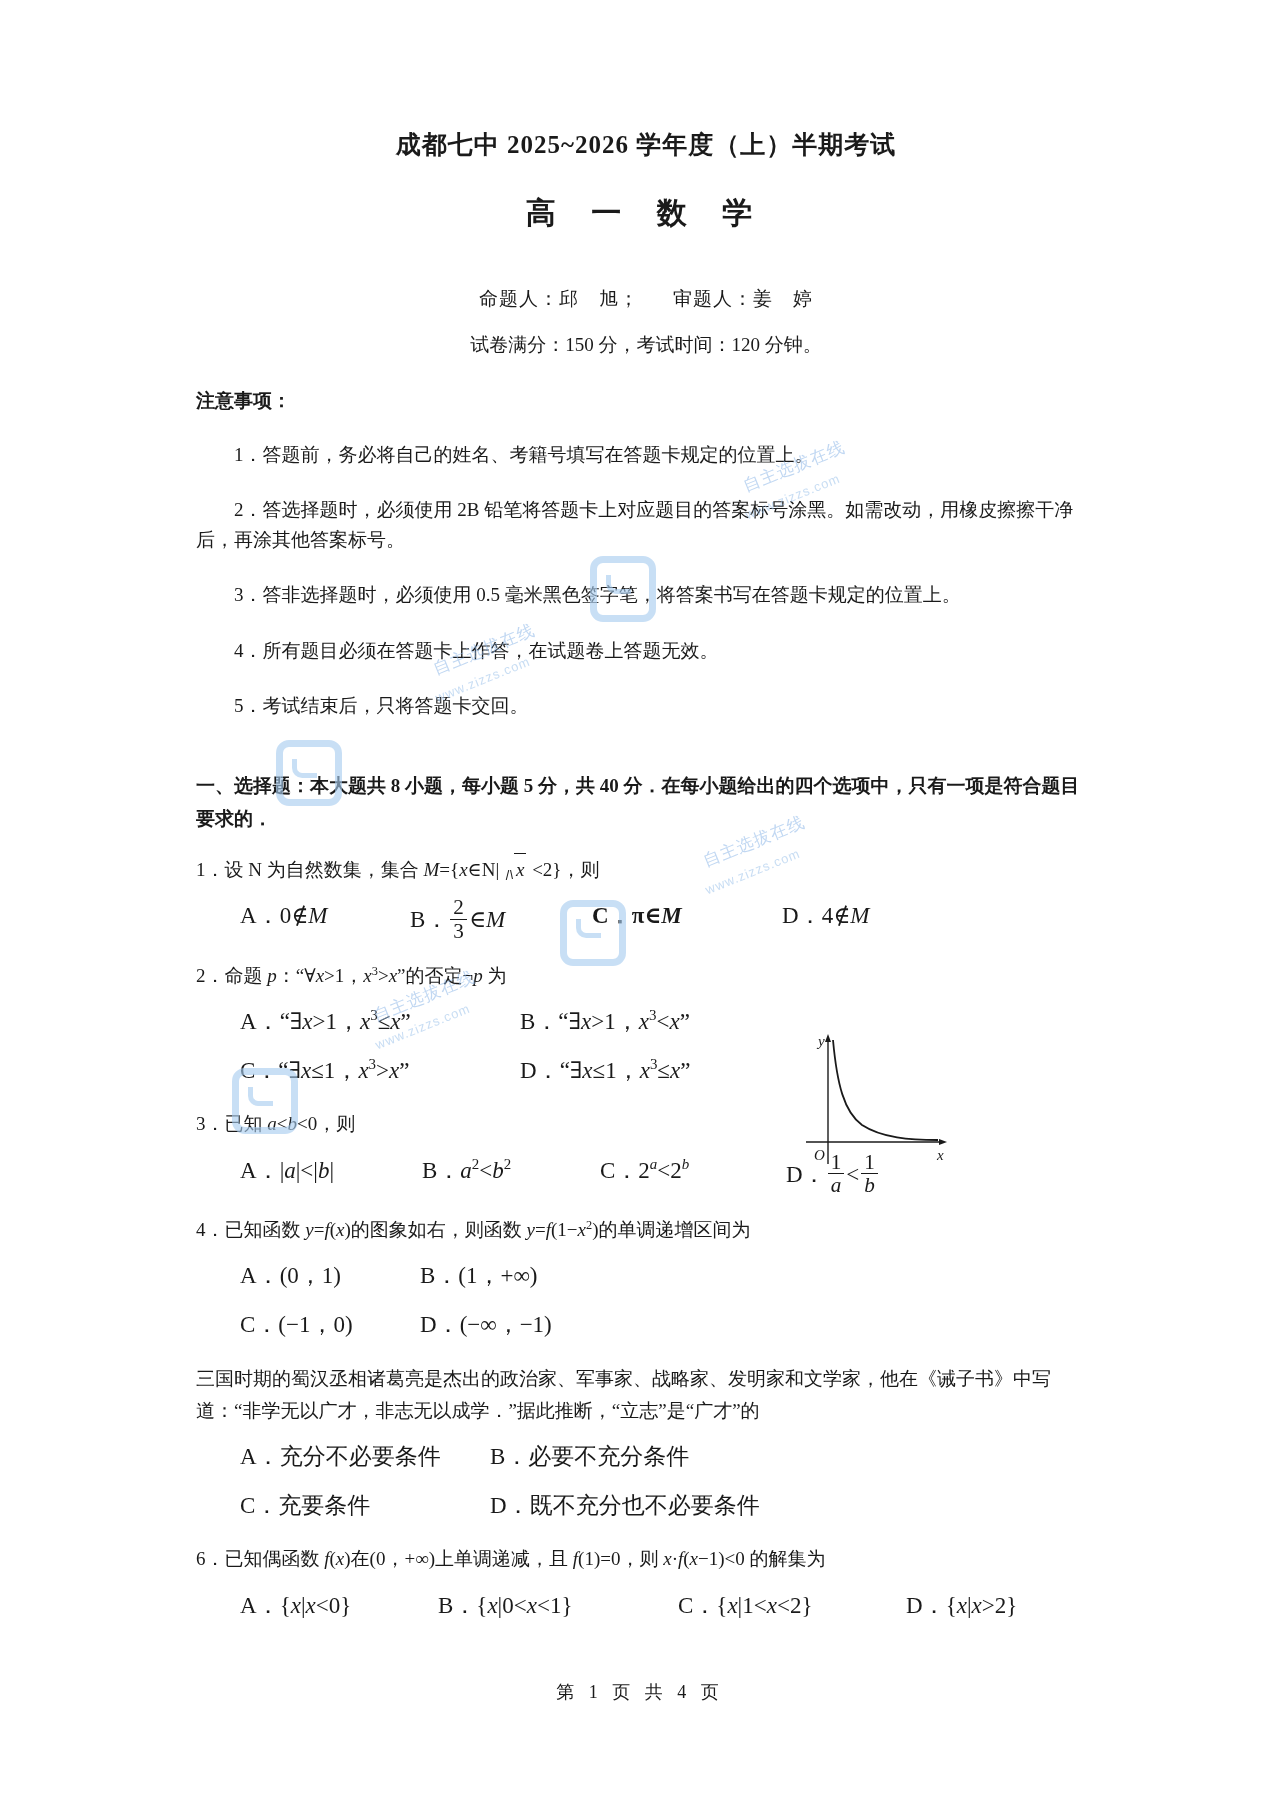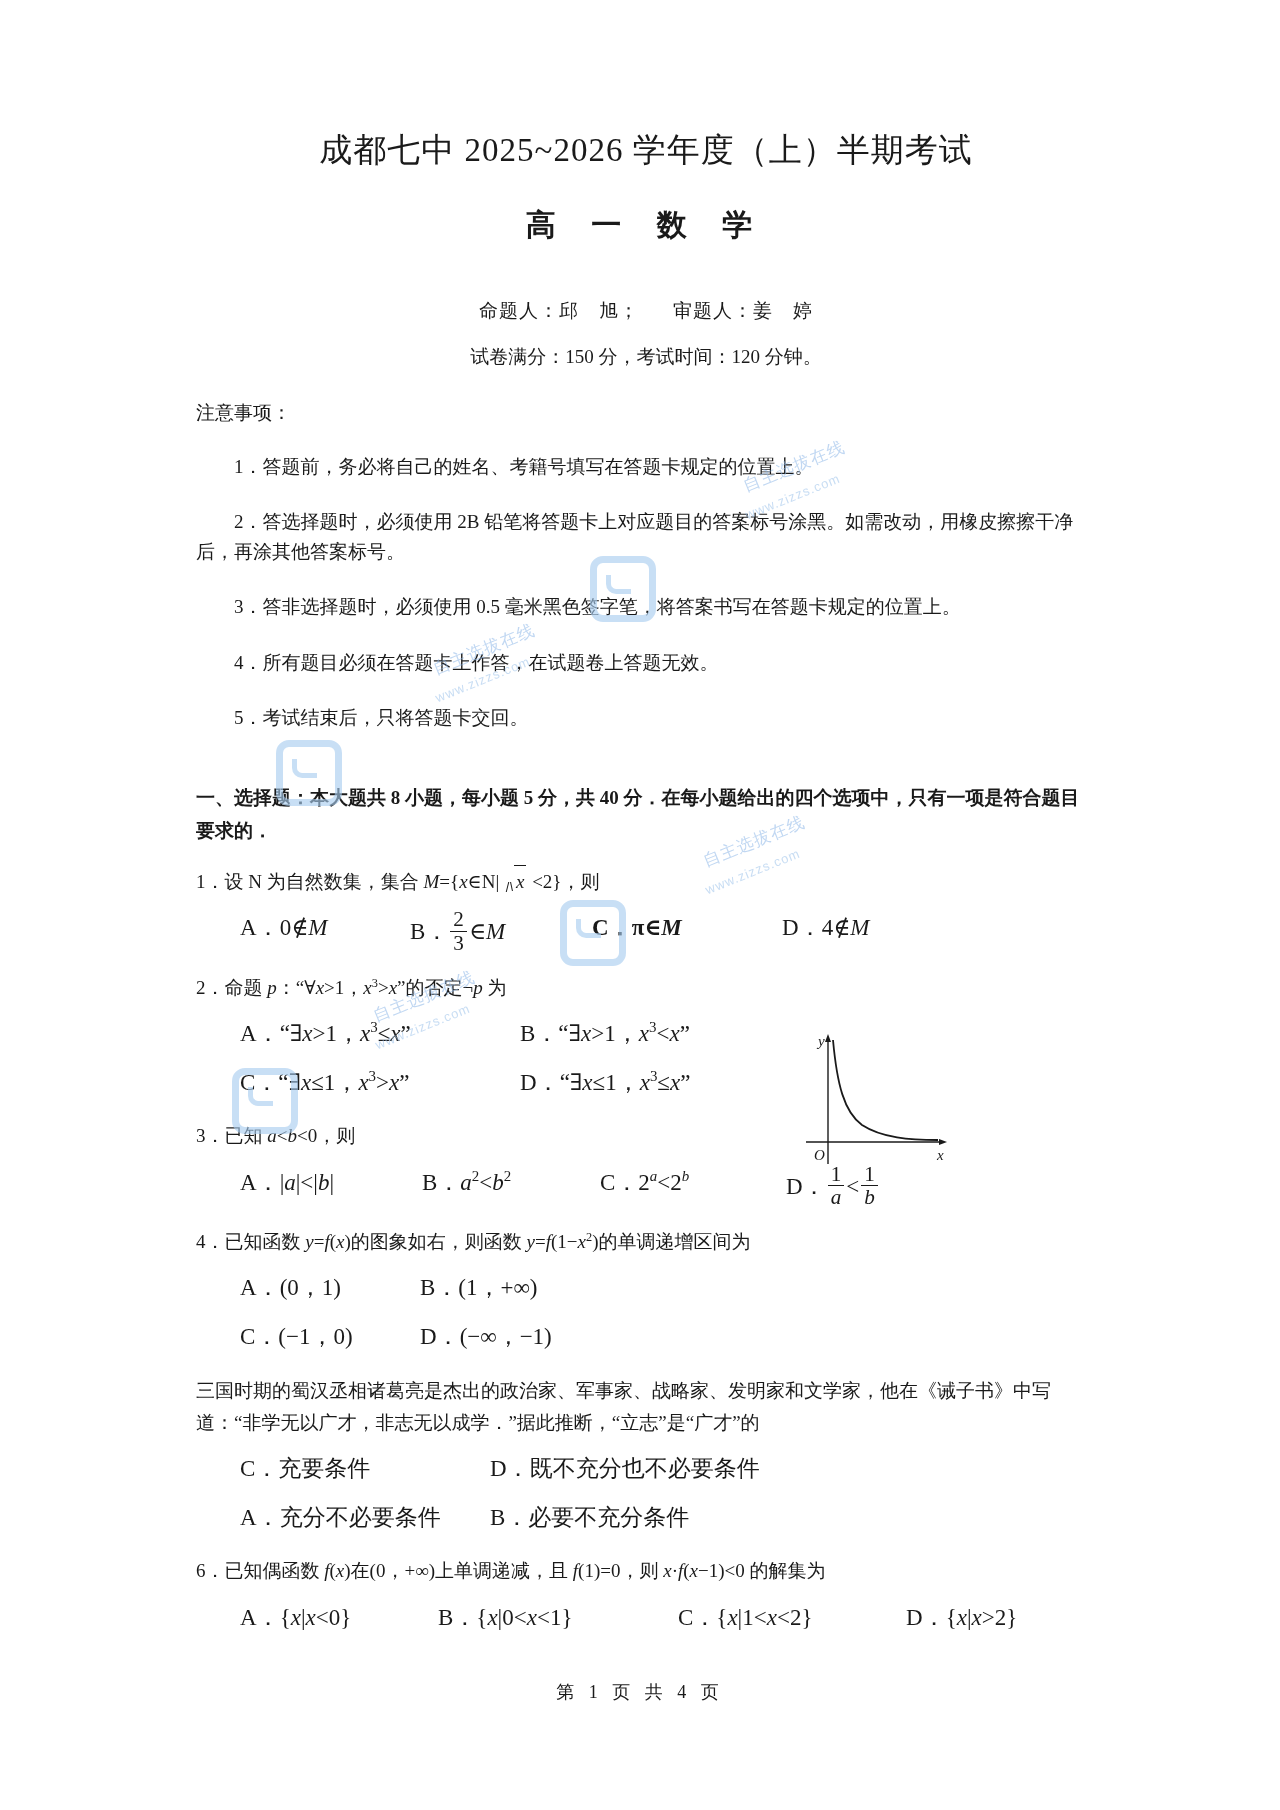--- a/index.html
+++ b/index.html
@@ -25,22 +25,22 @@
   .inner {
     position: absolute;
     left: 196px;
     top: 0;
     width: 900px;
   }
 
   
   .exam-title {
     text-align: center;
-    font-size: 33px;
-    font-weight: normal;
+    font-size: 25px;
+    font-weight: bold;
     letter-spacing: 1px;
     margin-top: 128px;
   }
   .subject-title {
     text-align: center;
     font-size: 30px;
     font-weight: bold;
     letter-spacing: 14px;
     margin-top: 32px;
   }
@@ -53,21 +53,21 @@
   .authors .gap2 { display:inline-block; width: 34px; }
   .score-line {
     text-align: center;
     font-size: 19px;
     margin-top: 20px;
   }
 
   
   .notice-title {
     font-size: 19px;
-    font-weight: normal;
+    font-weight: bold;
     margin-top: 30px;
   }
   .notice-item {
     font-size: 19px;
     margin-top: 26px;
     text-indent: 2em;
     line-height: 1.55;
   }
   .notice-item.wrap { text-indent: 2em; }
 
@@ -299,26 +299,26 @@
       </div>
       <div class="opts">
         <span class="opt"><span class="opt-l">C．</span>(−1，0)</span>
         <span class="opt"><span class="opt-l">D．</span>(−∞，−1)</span>
       </div>
     </div>
 
     <div class="q q5">
       <span class="q-stem">三国时期的蜀汉丞相诸葛亮是杰出的政治家、军事家、战略家、发明家和文学家，他在《诫子书》中写道：“非学无以广才，非志无以成学．”据此推断，“立志”是“广才”的</span>
       <div class="opts">
+        <span class="opt"><span class="opt-l">A．</span><span>充分不必要条件</span></span>
+        <span class="opt"><span class="opt-l">B．</span><span>必要不充分条件</span></span>
+      </div>
+      <div class="opts">
         <span class="opt"><span class="opt-l">C．</span><span>充要条件</span></span>
         <span class="opt"><span class="opt-l">D．</span><span>既不充分也不必要条件</span></span>
-      </div>
-      <div class="opts">
-        <span class="opt"><span class="opt-l">A．</span><span>充分不必要条件</span></span>
-        <span class="opt"><span class="opt-l">B．</span><span>必要不充分条件</span></span>
       </div>
     </div>
 
     <div class="q q6">
       <span class="q-stem">
         <span>6．</span>已知偶函数
         <i class="m">f</i>(<i class="m">x</i>)在(0，+∞)上单调递减，且 <i class="m">f</i>(1)=0，则
         <i class="m">x</i>·<i class="m">f</i>(<i class="m">x</i>−1)&lt;0 的解集为
       </span>
       <div class="opts">

